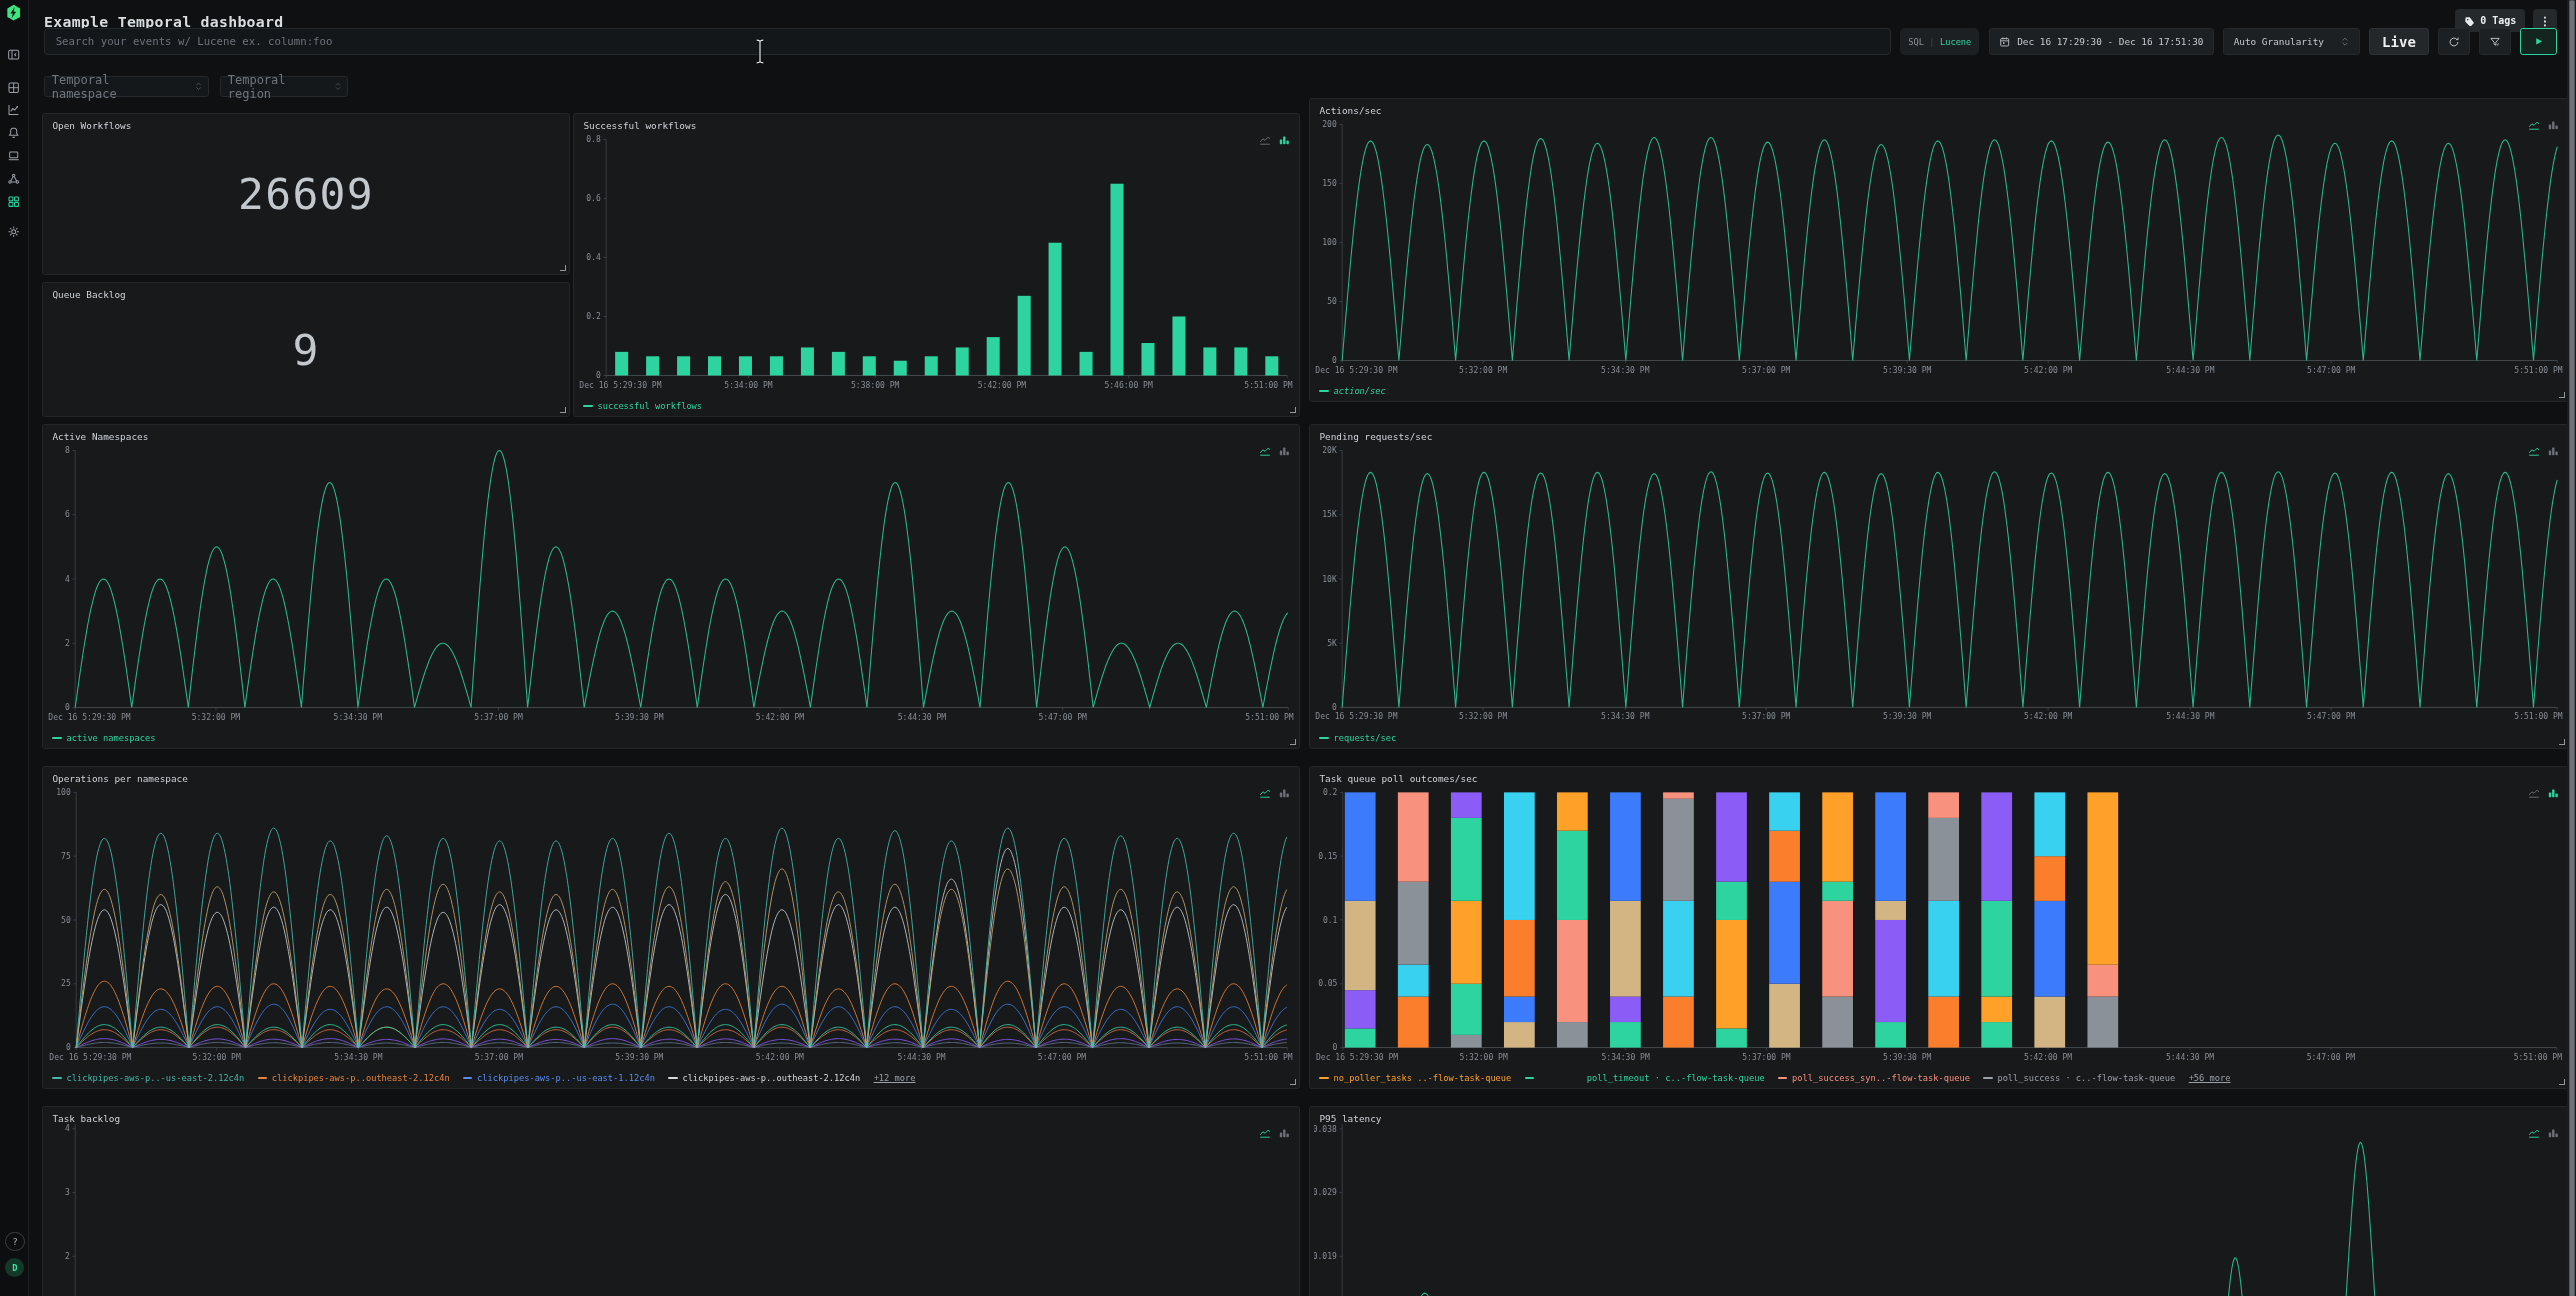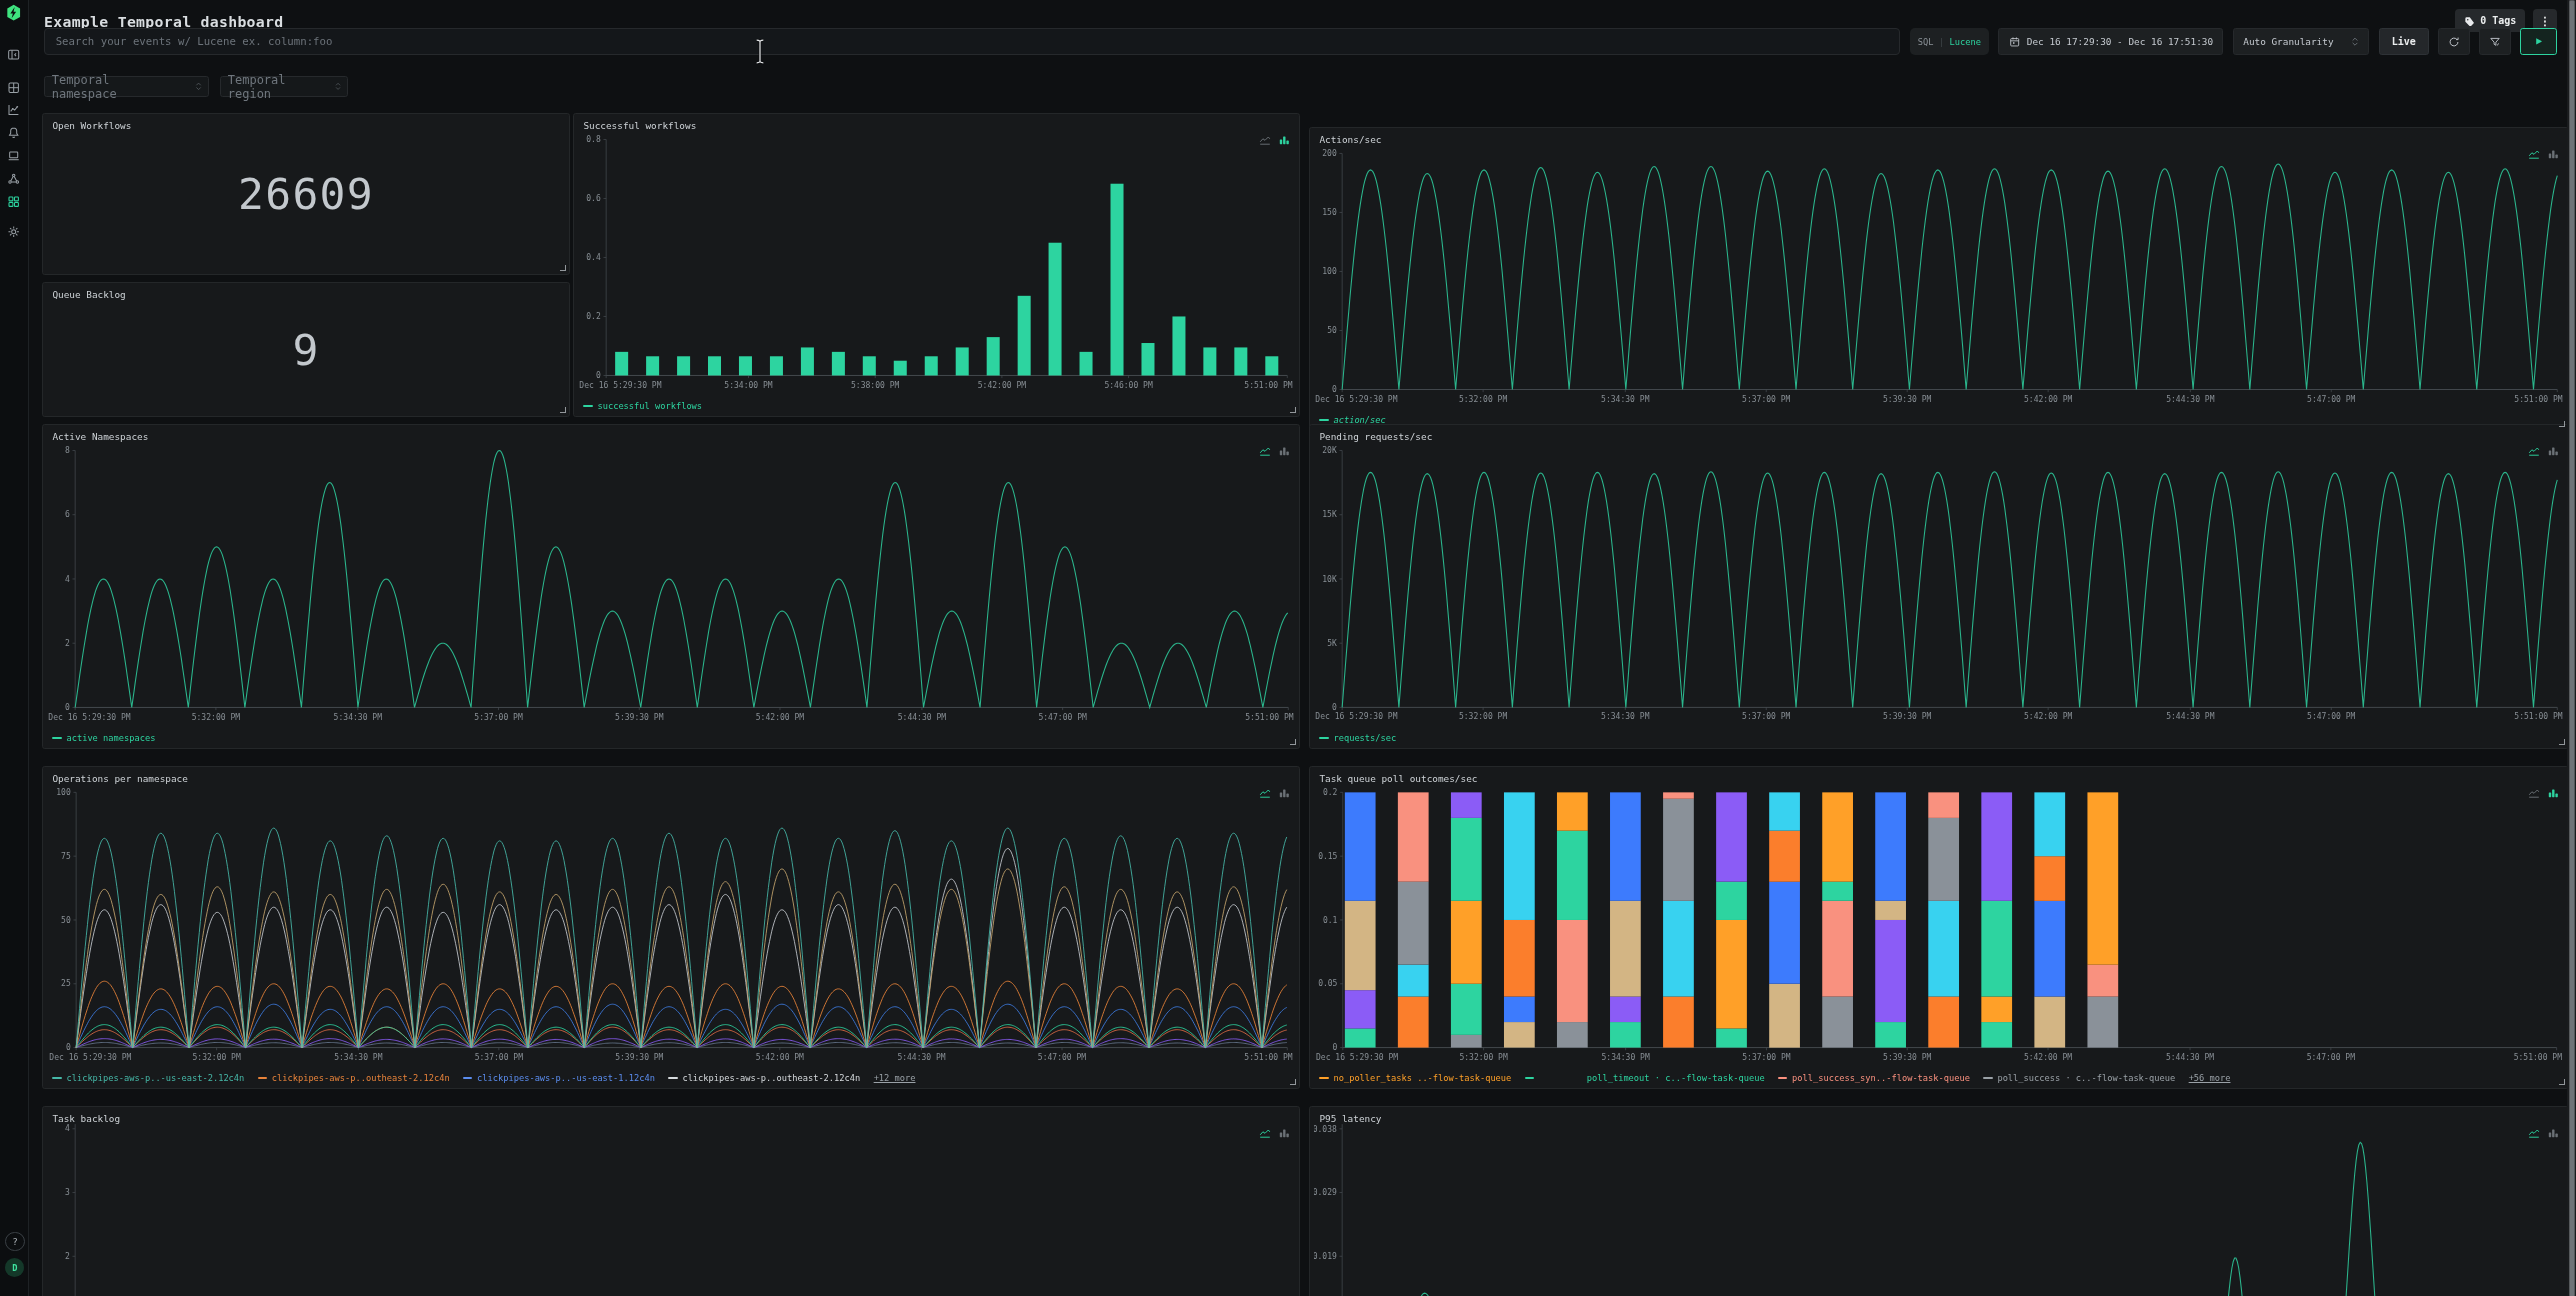--- a/index.html
+++ b/index.html
@@ -26,21 +26,21 @@
   .kebab-btn{width:24px;height:23px;background:#26292c;border-radius:4px;color:#eceeef;font-size:11.4px;font-weight:bold;
     display:flex;align-items:center;justify-content:center;cursor:pointer}
   .query-row{position:absolute;left:44px;right:19px;top:28px;height:27px;display:flex;gap:9.4px;align-items:stretch;z-index:5}
   .search-box{flex:1;background:#14171a;border:0.7px solid #26292c;border-radius:4px;display:flex;align-items:center;padding:0 10.7px}
   .search-box .ph{color:#6c737a;font-size:10.7px}
   .lang-toggle{display:flex;align-items:center;gap:5.4px;background:#1d2022;border-radius:5px;padding:0 8px;font-size:8.7px}
   .lang-toggle .sql{color:#8b9298}.lang-toggle .div{color:#3f454a}.lang-toggle .lucene{color:#2dd4a0}
   .chip-btn{display:flex;align-items:center;gap:6.7px;background:#1d2022;border:0.7px solid #26292c;border-radius:2.7px;
     padding:0 9.4px;color:#c5cad0;font-size:9.4px;cursor:pointer;white-space:nowrap}
   .gran-btn{gap:17.4px}
-  .live-btn{background:#24272a;border:0.7px solid #2e3236;border-radius:2.7px;color:#eceeef;font-weight:bold;font-size:10px;
+  .live-btn{background:#24272a;border:0.7px solid #2e3236;border-radius:2.7px;color:#eceeef;font-weight:bold;font-size:14px;
     display:flex;align-items:center;padding:0 12px;cursor:pointer}
   .icon-btn{width:29.5px;background:#1d2022;border:0.7px solid #26292c;border-radius:2.7px;display:flex;align-items:center;
     justify-content:center;color:#c5cad0;cursor:pointer}
   .play-btn{width:35px;background:#14241f;border:0.7px solid #2dd4a0;border-radius:2.7px;display:flex;align-items:center;
     justify-content:center;cursor:pointer}
   .filter-row{position:absolute;left:44px;top:76px;display:flex;gap:10.7px;z-index:5}
   .filter-chip{height:19px;display:flex;align-items:center;justify-content:space-between;background:#15181a;
     border:0.7px solid #26292c;border-radius:2.7px;color:#6f767d;font-size:12px;padding:0 6.7px;cursor:pointer}
   .filter-chip .updown{margin-left:17.4px;color:#565c61}
   
@@ -281,21 +281,21 @@
       </svg></div>
   <div class="legend">
       <span class="lg-item">
         <span class="lg-dash" style="background: rgb(45, 212, 160);"></span>
         <span style="color: rgb(45, 212, 160);">successful workflows</span>
       </span>
     </div>
   <span class="resize-handle"></span>
 </section>
 
-<section class="panel" style="left:1309px;top:127px;width:1258px;height:302px">
+<section class="panel" style="left:1309px;top:98px;width:1258px;height:302px">
   <div class="panel-title">Actions/sec</div>
   <div class="panel-icons">
     <span class="ic ic-line active"><svg width="12" height="12" viewBox="0 0 20 20" fill="none" stroke="currentColor" stroke-width="1.6">
           <path d="M2 13l4.5-5 3.5 2.5L15.5 5 18 8"></path>
           <line x1="2" y1="17" x2="18" y2="17"></line>
         </svg></span>
     <span class="ic ic-bar"><svg width="12" height="12" viewBox="0 0 20 20">
           <rect x="3" y="9" width="4" height="8" rx="1" fill="currentColor"></rect>
           <rect x="8.5" y="4" width="4" height="13" rx="1" fill="currentColor"></rect>
           <rect x="14" y="11" width="4" height="6" rx="1" fill="currentColor"></rect>

